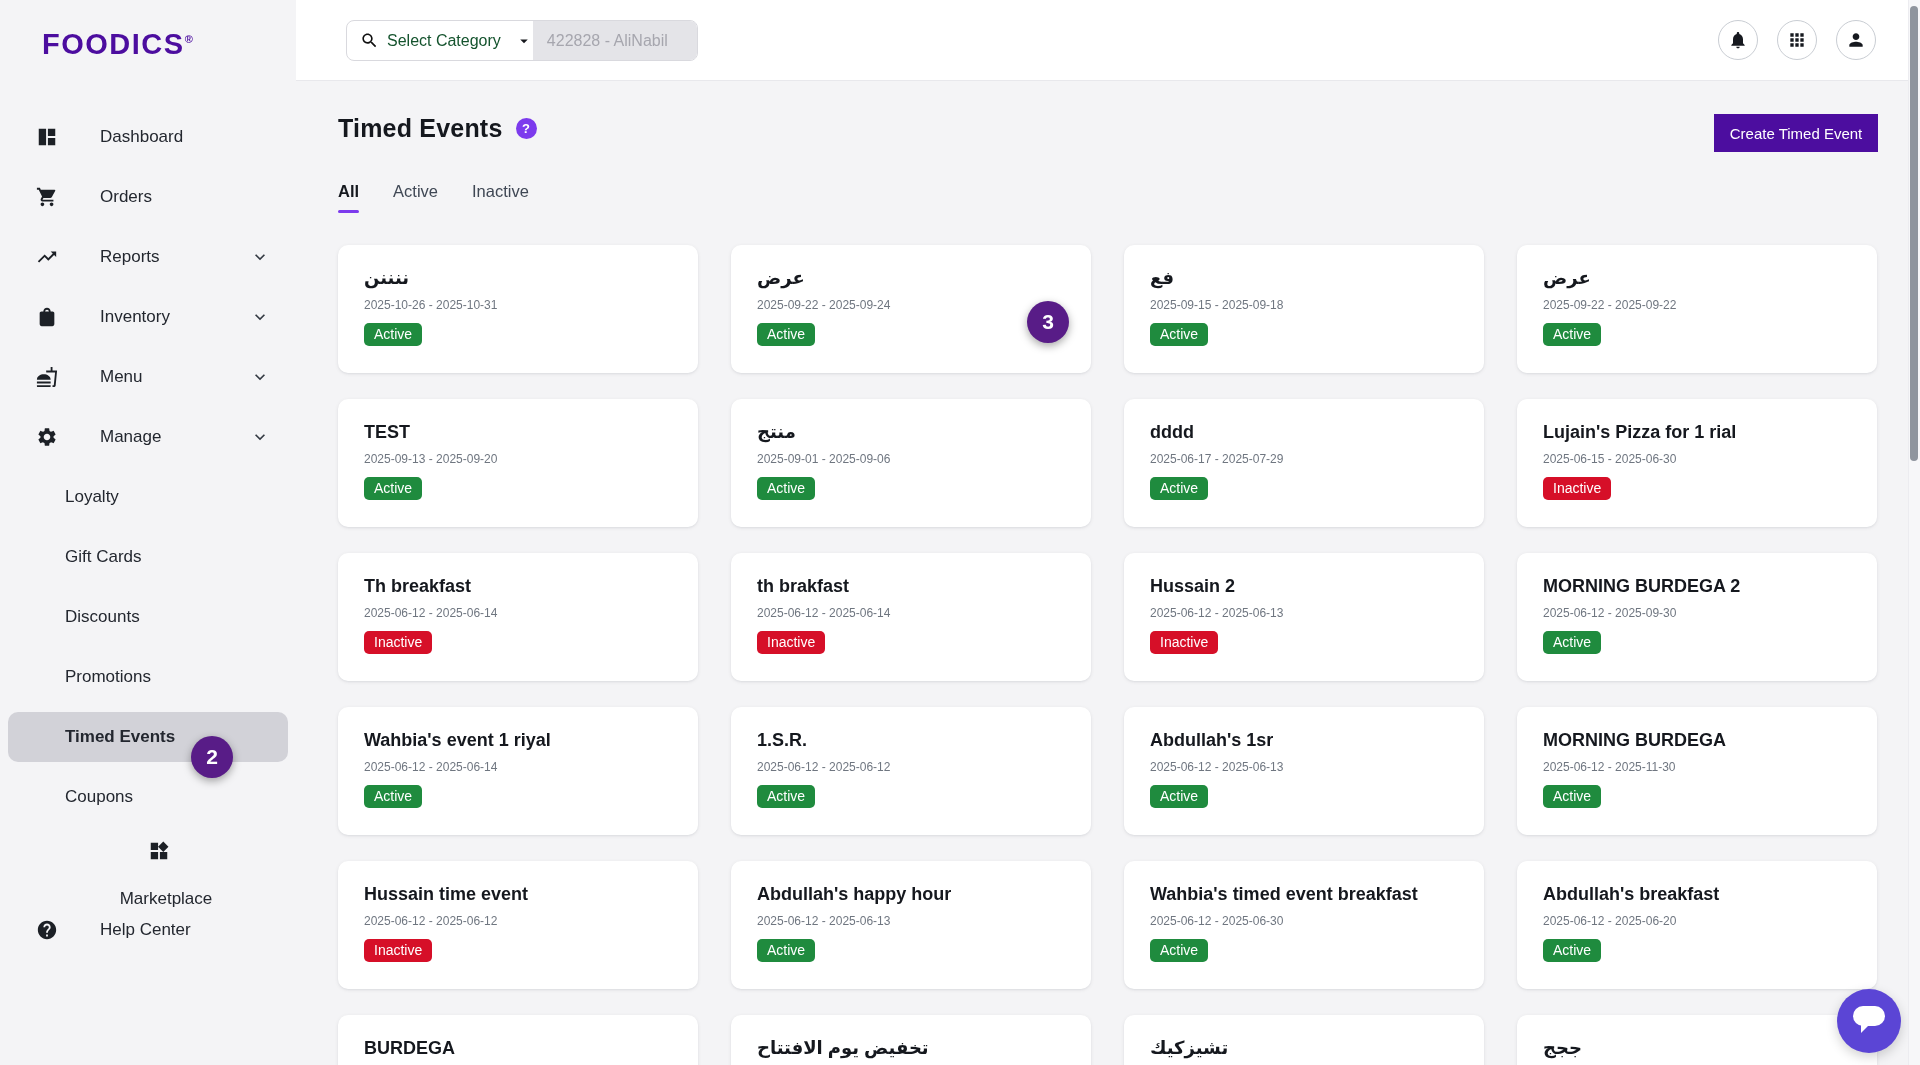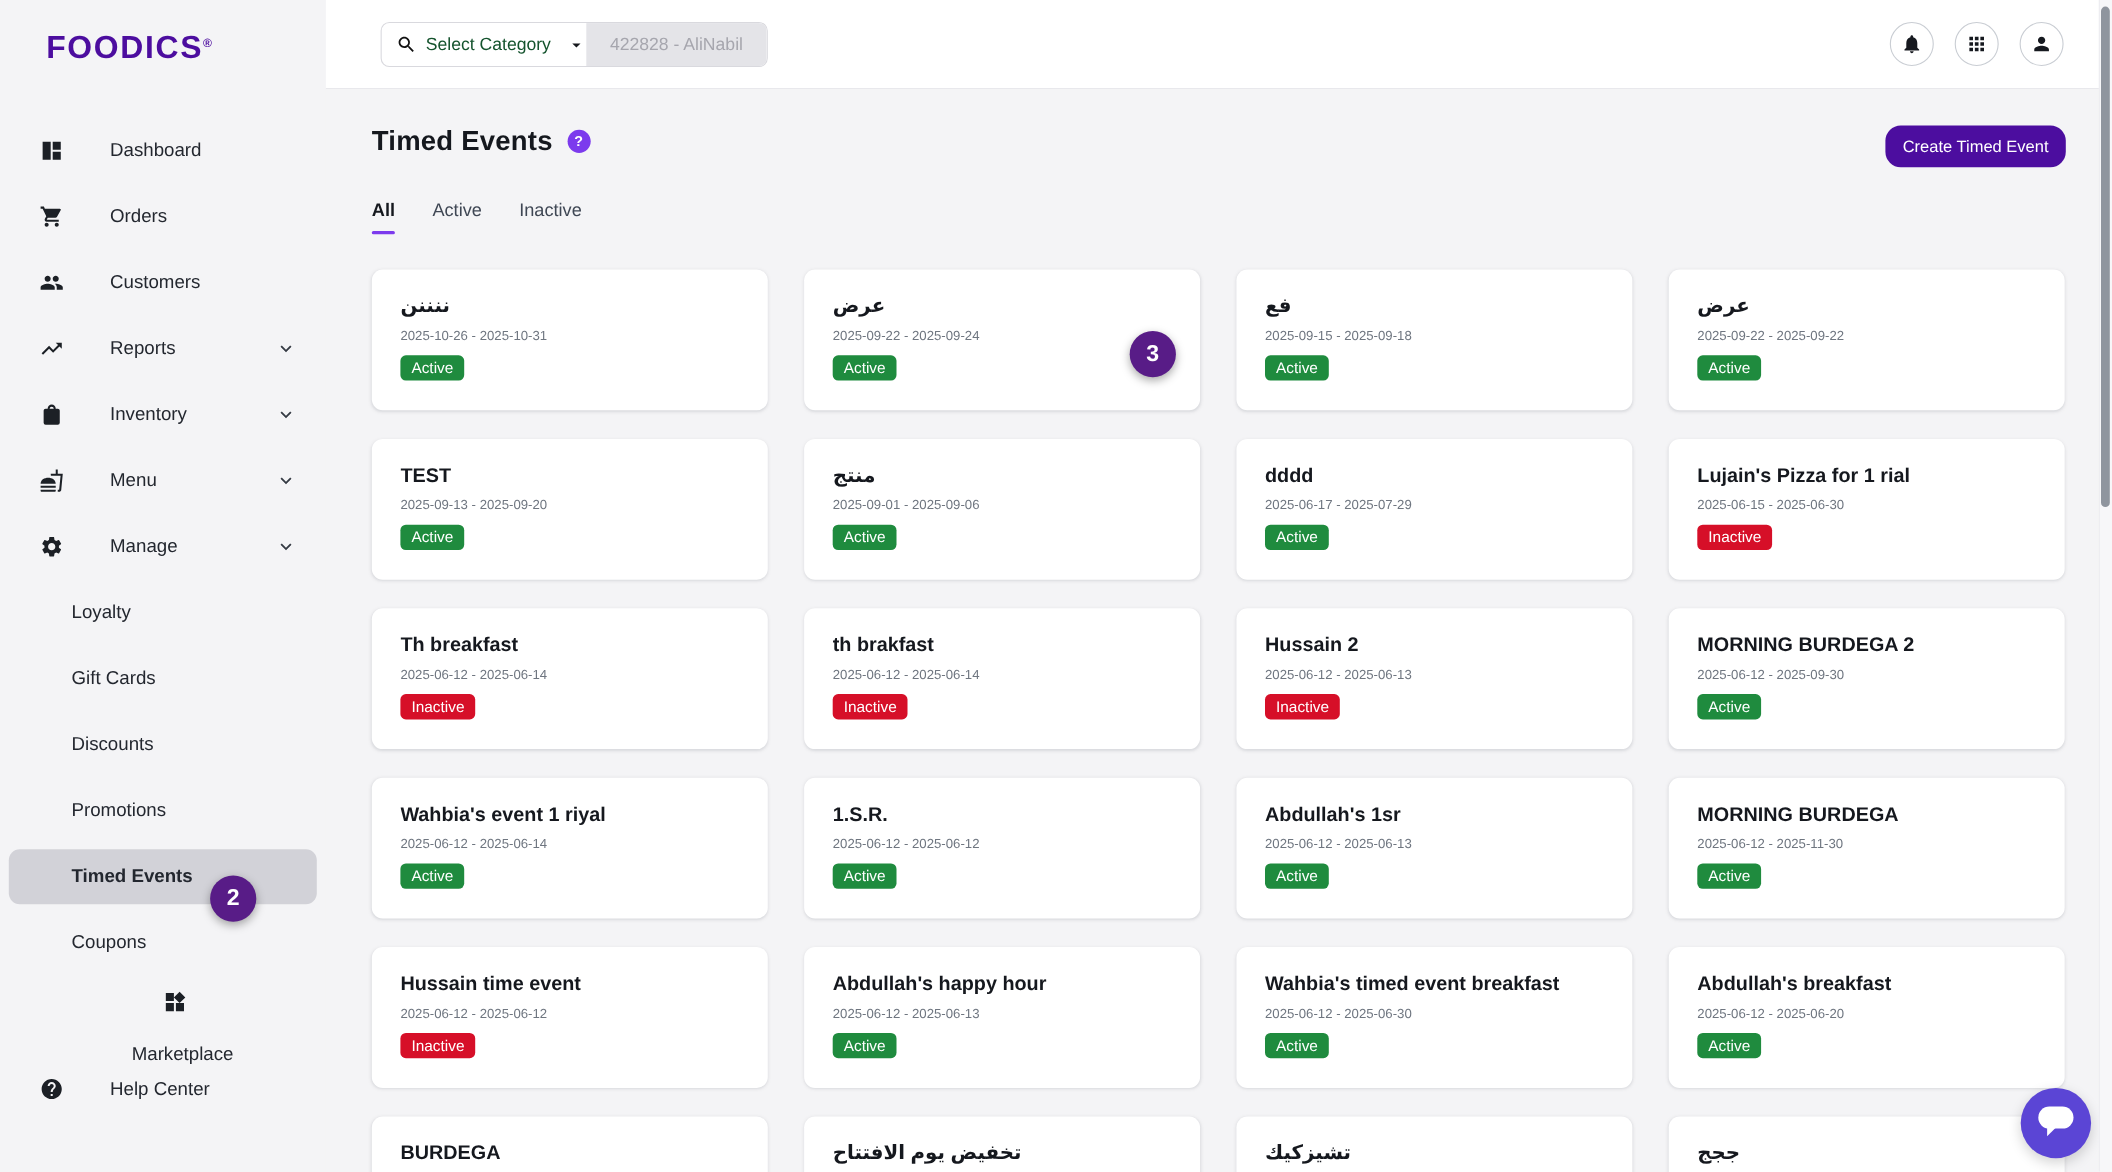--- a/index.html
+++ b/index.html
@@ -36,35 +36,35 @@
   
   .topbar { position:absolute; left:296px; top:0; width:1624px; height:81px; background:#fff;
     border-bottom:1px solid #e8e8ec; z-index:4; }
   .search-combo { position:absolute; left:50px; top:20px; width:352px; height:41px; display:flex;
     border:1px solid #d9d9de; border-radius:8px; background:#fff; overflow:hidden; }
   .combo-left { flex:0 0 171px; display:flex; align-items:center; padding-left:13px; gap:8px; cursor:pointer; }
   .combo-left .ic { color:#111; display:flex; }
   .combo-label { color:#14532d; font-size:16px; white-space:nowrap; }
   .caret { margin-left:6px; color:#16181d; display:flex; }
   .combo-input { flex:1; border:none; outline:none; background:#e4e4e8; padding:0 14px;
-    font-size:16px; color:#be185d; font-family:inherit; min-width:0;text-align:center; }
+    font-size:16px; color:#be185d; font-family:inherit; min-width:0; }
   .combo-input::placeholder { color:#a6a6ae; }
   .topbar-actions { position:absolute; left:1422px; top:20px; display:flex; gap:19px; }
   .round-btn { width:40px; height:40px; border-radius:50%; border:1px solid #c9cdd3; background:#fff;
     display:flex; align-items:center; justify-content:center; color:#16191f; cursor:pointer; }
   .round-btn .ic { display:flex; }
 
   
   .main { position:absolute; left:296px; top:81px; width:1624px; height:984px; background:#f4f4f6; }
   .page-head { position:absolute; left:42px; top:33px; display:flex; align-items:center; gap:13px; }
   .page-title { font-size:25px; font-weight:700; color:#15181e; letter-spacing:.2px; }
   .help-dot { width:21px; height:21px; border-radius:50%; background:var(--accent,#7c3aed); color:#fff;
     font-size:13px; font-weight:700; display:flex; align-items:center; justify-content:center; cursor:pointer; }
   .create-btn { position:absolute; left:1418px; top:33px; width:164px; height:38px; border:none;
-    border-radius:14px; background:var(--brand,#4c0d9f); color:#fff; font-size:15px; font-weight:500;
+    border-radius:0; background:var(--brand,#4c0d9f); color:#fff; font-size:15px; font-weight:500;
     font-family:inherit; cursor:pointer; }
   .tabs { position:absolute; left:42px; top:101px; display:flex; gap:34px; }
   .tab { font-size:16.5px; color:#3f4754; padding-bottom:12px; position:relative; cursor:pointer; }
   .tab.active { color:#15181e; font-weight:700; }
   .tab.active::after { content:''; position:absolute; left:0; right:0; bottom:0; height:3px;
     border-radius:2px; background:var(--accent,#7c3aed); }
 
   .grid { position:absolute; left:42px; top:164px; width:1539px; display:grid;
     grid-template-columns:repeat(4,360px); grid-auto-rows:128px; column-gap:33px; row-gap:26px; }
   .card { position:relative; background:#fff; border-radius:10px; padding:21px 26px; cursor:pointer;
@@ -101,28 +101,20 @@
         </span>
         <span class="nav-label">Dashboard</span>
       </div>
       <div class="nav-item">
         <span class="nav-ic">
           <svg width="22" height="22" viewBox="0 0 24 24" fill="currentColor">
             <path d="M15.55 13c.75 0 1.41-.41 1.75-1.03l3.58-6.49A1 1 0 0 0 20.01 4H5.21l-.94-2H1v2h2l3.6 7.59-1.35 2.44C4.52 15.37 5.48 17 7 17h12v-2H7.42a.25.25 0 0 1-.22-.37L8.1 13h7.45zM7 18c-1.1 0-1.99.9-1.99 2S5.9 22 7 22s2-.9 2-2-.9-2-2-2zm10 0c-1.1 0-1.99.9-1.99 2s.89 2 1.99 2 2-.9 2-2-.9-2-2-2z"></path>
           </svg>
         </span>
         <span class="nav-label">Orders</span>
-      </div>
-      <div class="nav-item">
-        <span class="nav-ic">
-          <svg width="22" height="22" viewBox="0 0 24 24" fill="currentColor">
-            <path d="M16 11c1.66 0 2.99-1.34 2.99-3S17.66 5 16 5c-1.66 0-3 1.34-3 3s1.34 3 3 3zm-8 0c1.66 0 2.99-1.34 2.99-3S9.66 5 8 5C6.34 5 5 6.34 5 8s1.34 3 3 3zm0 2c-2.33 0-7 1.17-7 3.5V19h14v-2.5c0-2.33-4.67-3.5-7-3.5zm8 0c-.29 0-.62.02-.97.05 1.16.84 1.97 1.97 1.97 3.45V19h6v-2.5c0-2.33-4.67-3.5-7-3.5z"></path>
-          </svg>
-        </span>
-        <span class="nav-label">Customers</span>
       </div>
       <div class="nav-item">
         <span class="nav-ic">
           <svg width="22" height="22" viewBox="0 0 24 24" fill="currentColor">
             <path d="M16 6l2.29 2.29-4.88 4.88-4-4L2 16.59 3.41 18l6-6 4 4 6.3-6.29L22 12V6z"></path>
           </svg>
         </span>
         <span class="nav-label">Reports</span>
         <span class="nav-chev">
           <svg width="20" height="20" viewBox="0 0 24 24" fill="currentColor">

